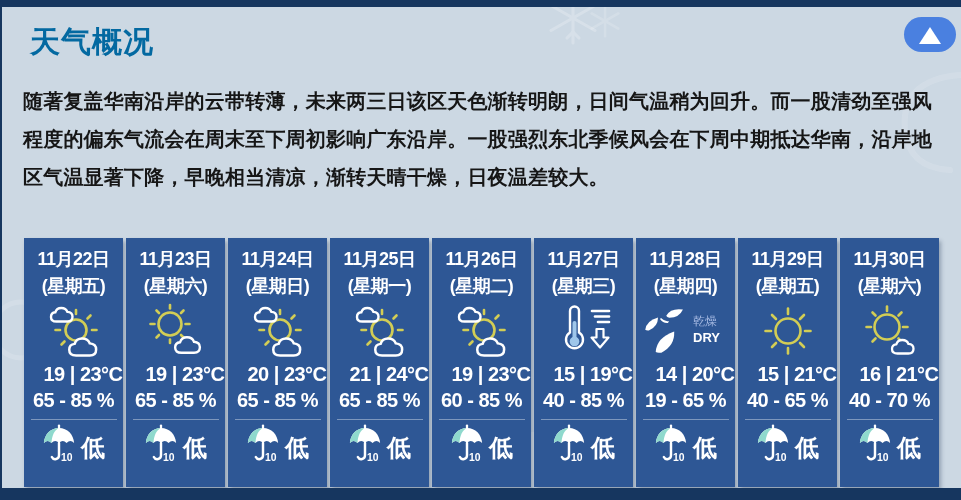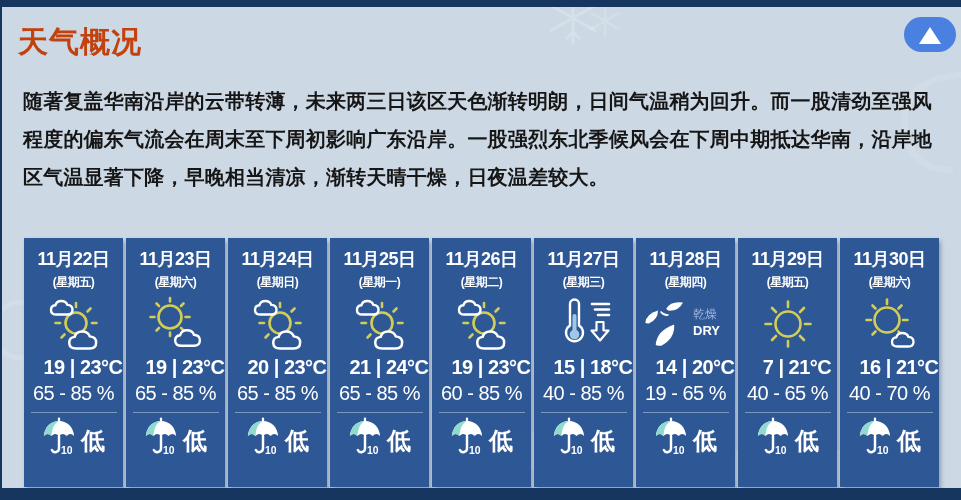--- a/index.html
+++ b/index.html
@@ -14,22 +14,22 @@
 
   .deco{position:absolute;z-index:0;}
   .deco.snow1{left:545px;top:-10px;opacity:.22;}
   .deco.snow2{left:588px;top:4px;opacity:.16;}
   .deco.swirl{left:845px;top:55px;opacity:.12;}
   .deco.ring{left:-14px;top:295px;opacity:.14;}
   .deco.blob1{left:690px;top:450px;width:210px;height:30px;border-radius:15px;background:#ffffff;opacity:.22;}
   .deco.blob2{left:468px;top:432px;width:95px;height:38px;border-radius:19px;background:#ffffff;opacity:.18;}
 
   .page-title{
-    position:absolute;left:18px;top:22px;z-index:2;
-    font-size:30px;font-weight:600;color:#c2410c;letter-spacing:1px;
+    position:absolute;left:30px;top:22px;z-index:2;
+    font-size:30px;font-weight:600;color:#0369a1;letter-spacing:1px;
   }
   .scroll-top{
     position:absolute;right:5px;top:17px;width:52px;height:35px;z-index:6;
     background:#4a80e0;border:none;border-radius:17.5px;
     display:flex;align-items:center;justify-content:center;cursor:pointer;
   }
   .summary{
     position:absolute;left:23px;top:82px;width:918px;z-index:2;
     font-size:20px;line-height:38px;font-weight:600;color:#161616;
     letter-spacing:0.2px;
@@ -38,24 +38,24 @@
     position:absolute;left:24px;top:238px;z-index:3;
     display:flex;gap:3px;
   }
   .day-cell{
     width:99px;height:249px;background:#2e5795;
     box-shadow:2px 3px 4px rgba(35,55,85,.35);
     display:flex;flex-direction:column;align-items:center;
     color:#ffffff;
   }
   .date{margin-top:9px;font-size:18px;font-weight:700;white-space:nowrap;letter-spacing:-0.5px;}
-  .weekday{margin-top:3px;font-size:12px;font-weight:700;white-space:nowrap;letter-spacing:-0.5px;text-align:center;}
+  .weekday{margin-top:3px;font-size:18px;font-weight:700;white-space:nowrap;letter-spacing:-0.5px;text-align:center;}
   .wicon{height:60px;margin-top:3px;display:flex;align-items:center;justify-content:flex-end;}
   .temp{margin-top:2px;font-size:20px;font-weight:700;white-space:nowrap;letter-spacing:-0.5px;margin-left:19px;}
-  .humidity{margin-top:3px;font-size:20px;font-weight:400;white-space:nowrap;letter-spacing:-0.5px;text-align:center;}
+  .humidity{margin-top:3px;font-size:20px;font-weight:700;white-space:nowrap;letter-spacing:-0.5px;text-align:center;}
   .divider{width:86px;height:1px;background:rgba(255,255,255,.38);margin-top:7px;}
   .psr{display:flex;align-items:flex-end;justify-content:center;gap:5px;margin-top:4px;}
   .psr-label{font-size:24px;font-weight:700;}
 </style>
 </head>
 <body>
 
 <div class="top-bar"></div>
 <div class="bottom-bar"></div>
 <div class="left-edge"></div>
@@ -287,21 +287,21 @@
         <line x1="22.5" y1="21" x2="22.5" y2="38" stroke="#9fc7ea" stroke-width="4" stroke-linecap="round"></line>
         <circle cx="22.5" cy="39.5" r="4.8" fill="#9fc7ea"></circle>
         <g stroke="#ffffff" stroke-width="2.6" stroke-linecap="round">
           <line x1="40" y1="9" x2="57" y2="9"></line>
           <line x1="43" y1="14.5" x2="57" y2="14.5"></line>
           <line x1="46" y1="20" x2="57" y2="20"></line>
         </g>
         <path d="M44.5 27 h7 v8.5 h5 l-8.5 10 -8.5 -10 h5 z" stroke="#ffffff" stroke-width="2.2" fill="none" stroke-linejoin="round"></path>
       </svg>
     </div>
-    <div class="temp">15 | 18°C</div>
+    <div class="temp">15 | 19°C</div>
     <div class="humidity">40 - 85 %</div>
     <div class="divider"></div>
     <div class="psr">
       <svg width="34" height="40" viewBox="0 0 36 40">
         <path d="M18 3 C 9 3 2.5 10 2 19 q4 -4.5 8 0 q4 -4.5 8 0 q4 -4.5 8 0 q4 -4.5 8 0 C 33.5 10 27 3 18 3 z" fill="#ffffff"></path>
         <path d="M18 3 C 9 3 2.5 10 2 19 q4 -4.5 8 0 C 10.5 11.5 13 5 18 3 z" fill="#8fd9cd"></path>
         <line x1="18" y1="0.5" x2="18" y2="4" stroke="#ffffff" stroke-width="2.4" stroke-linecap="round"></line>
         <path d="M18 19 v13 a4 4 0 0 1 -7.6 1.8" stroke="#ffffff" stroke-width="2.6" fill="none" stroke-linecap="round"></path>
         <text x="20" y="38.5" font-size="11" font-weight="bold" fill="#ffffff">10</text>
       </svg>
@@ -350,21 +350,21 @@
             <line x1="44" y1="17" x2="48" y2="13"></line>
           <line x1="49" y1="29" x2="54.5" y2="29"></line>
             <line x1="44" y1="41" x2="48" y2="45"></line>
           <line x1="32" y1="46" x2="32" y2="51.5"></line>
             <line x1="20" y1="41" x2="16" y2="45"></line>
           <line x1="15" y1="29" x2="9.5" y2="29"></line>
             <line x1="20" y1="17" x2="16" y2="13"></line>
         </g>
       </svg>
     </div>
-    <div class="temp">7 | 21°C</div>
+    <div class="temp">15 | 21°C</div>
     <div class="humidity">40 - 65 %</div>
     <div class="divider"></div>
     <div class="psr">
       <svg width="34" height="40" viewBox="0 0 36 40">
         <path d="M18 3 C 9 3 2.5 10 2 19 q4 -4.5 8 0 q4 -4.5 8 0 q4 -4.5 8 0 q4 -4.5 8 0 C 33.5 10 27 3 18 3 z" fill="#ffffff"></path>
         <path d="M18 3 C 9 3 2.5 10 2 19 q4 -4.5 8 0 C 10.5 11.5 13 5 18 3 z" fill="#8fd9cd"></path>
         <line x1="18" y1="0.5" x2="18" y2="4" stroke="#ffffff" stroke-width="2.4" stroke-linecap="round"></line>
         <path d="M18 19 v13 a4 4 0 0 1 -7.6 1.8" stroke="#ffffff" stroke-width="2.6" fill="none" stroke-linecap="round"></path>
         <text x="20" y="38.5" font-size="11" font-weight="bold" fill="#ffffff">10</text>
       </svg>

